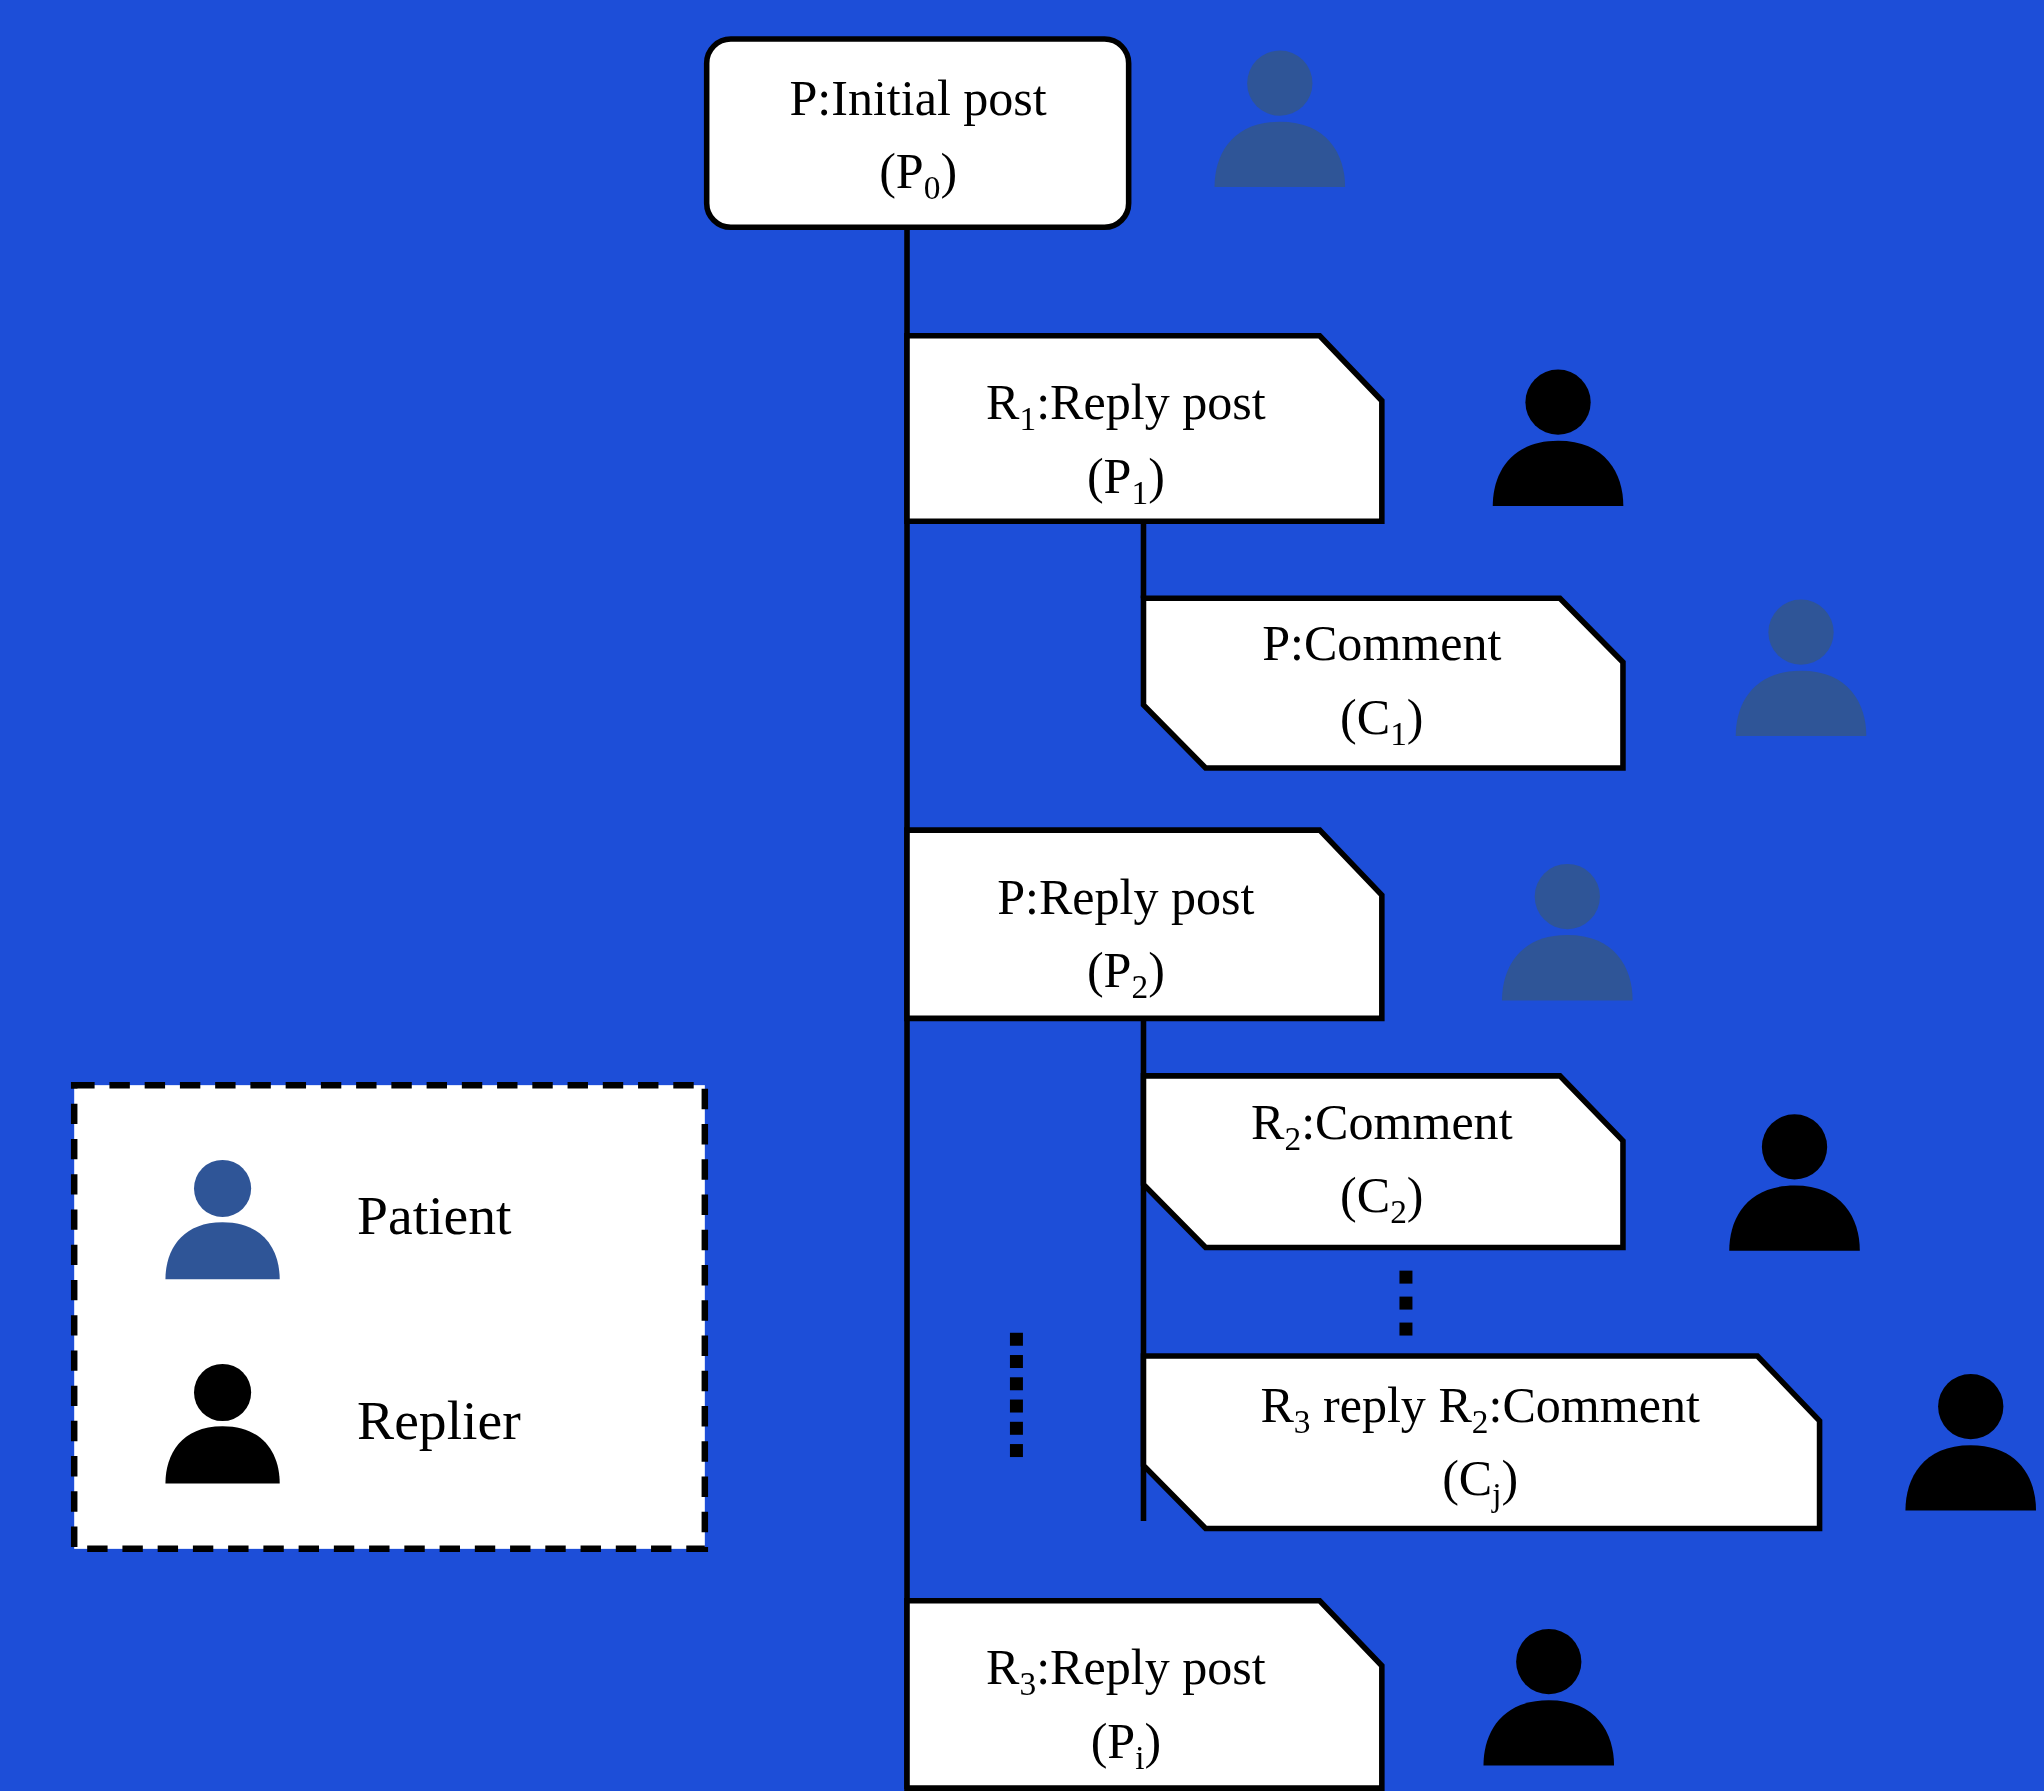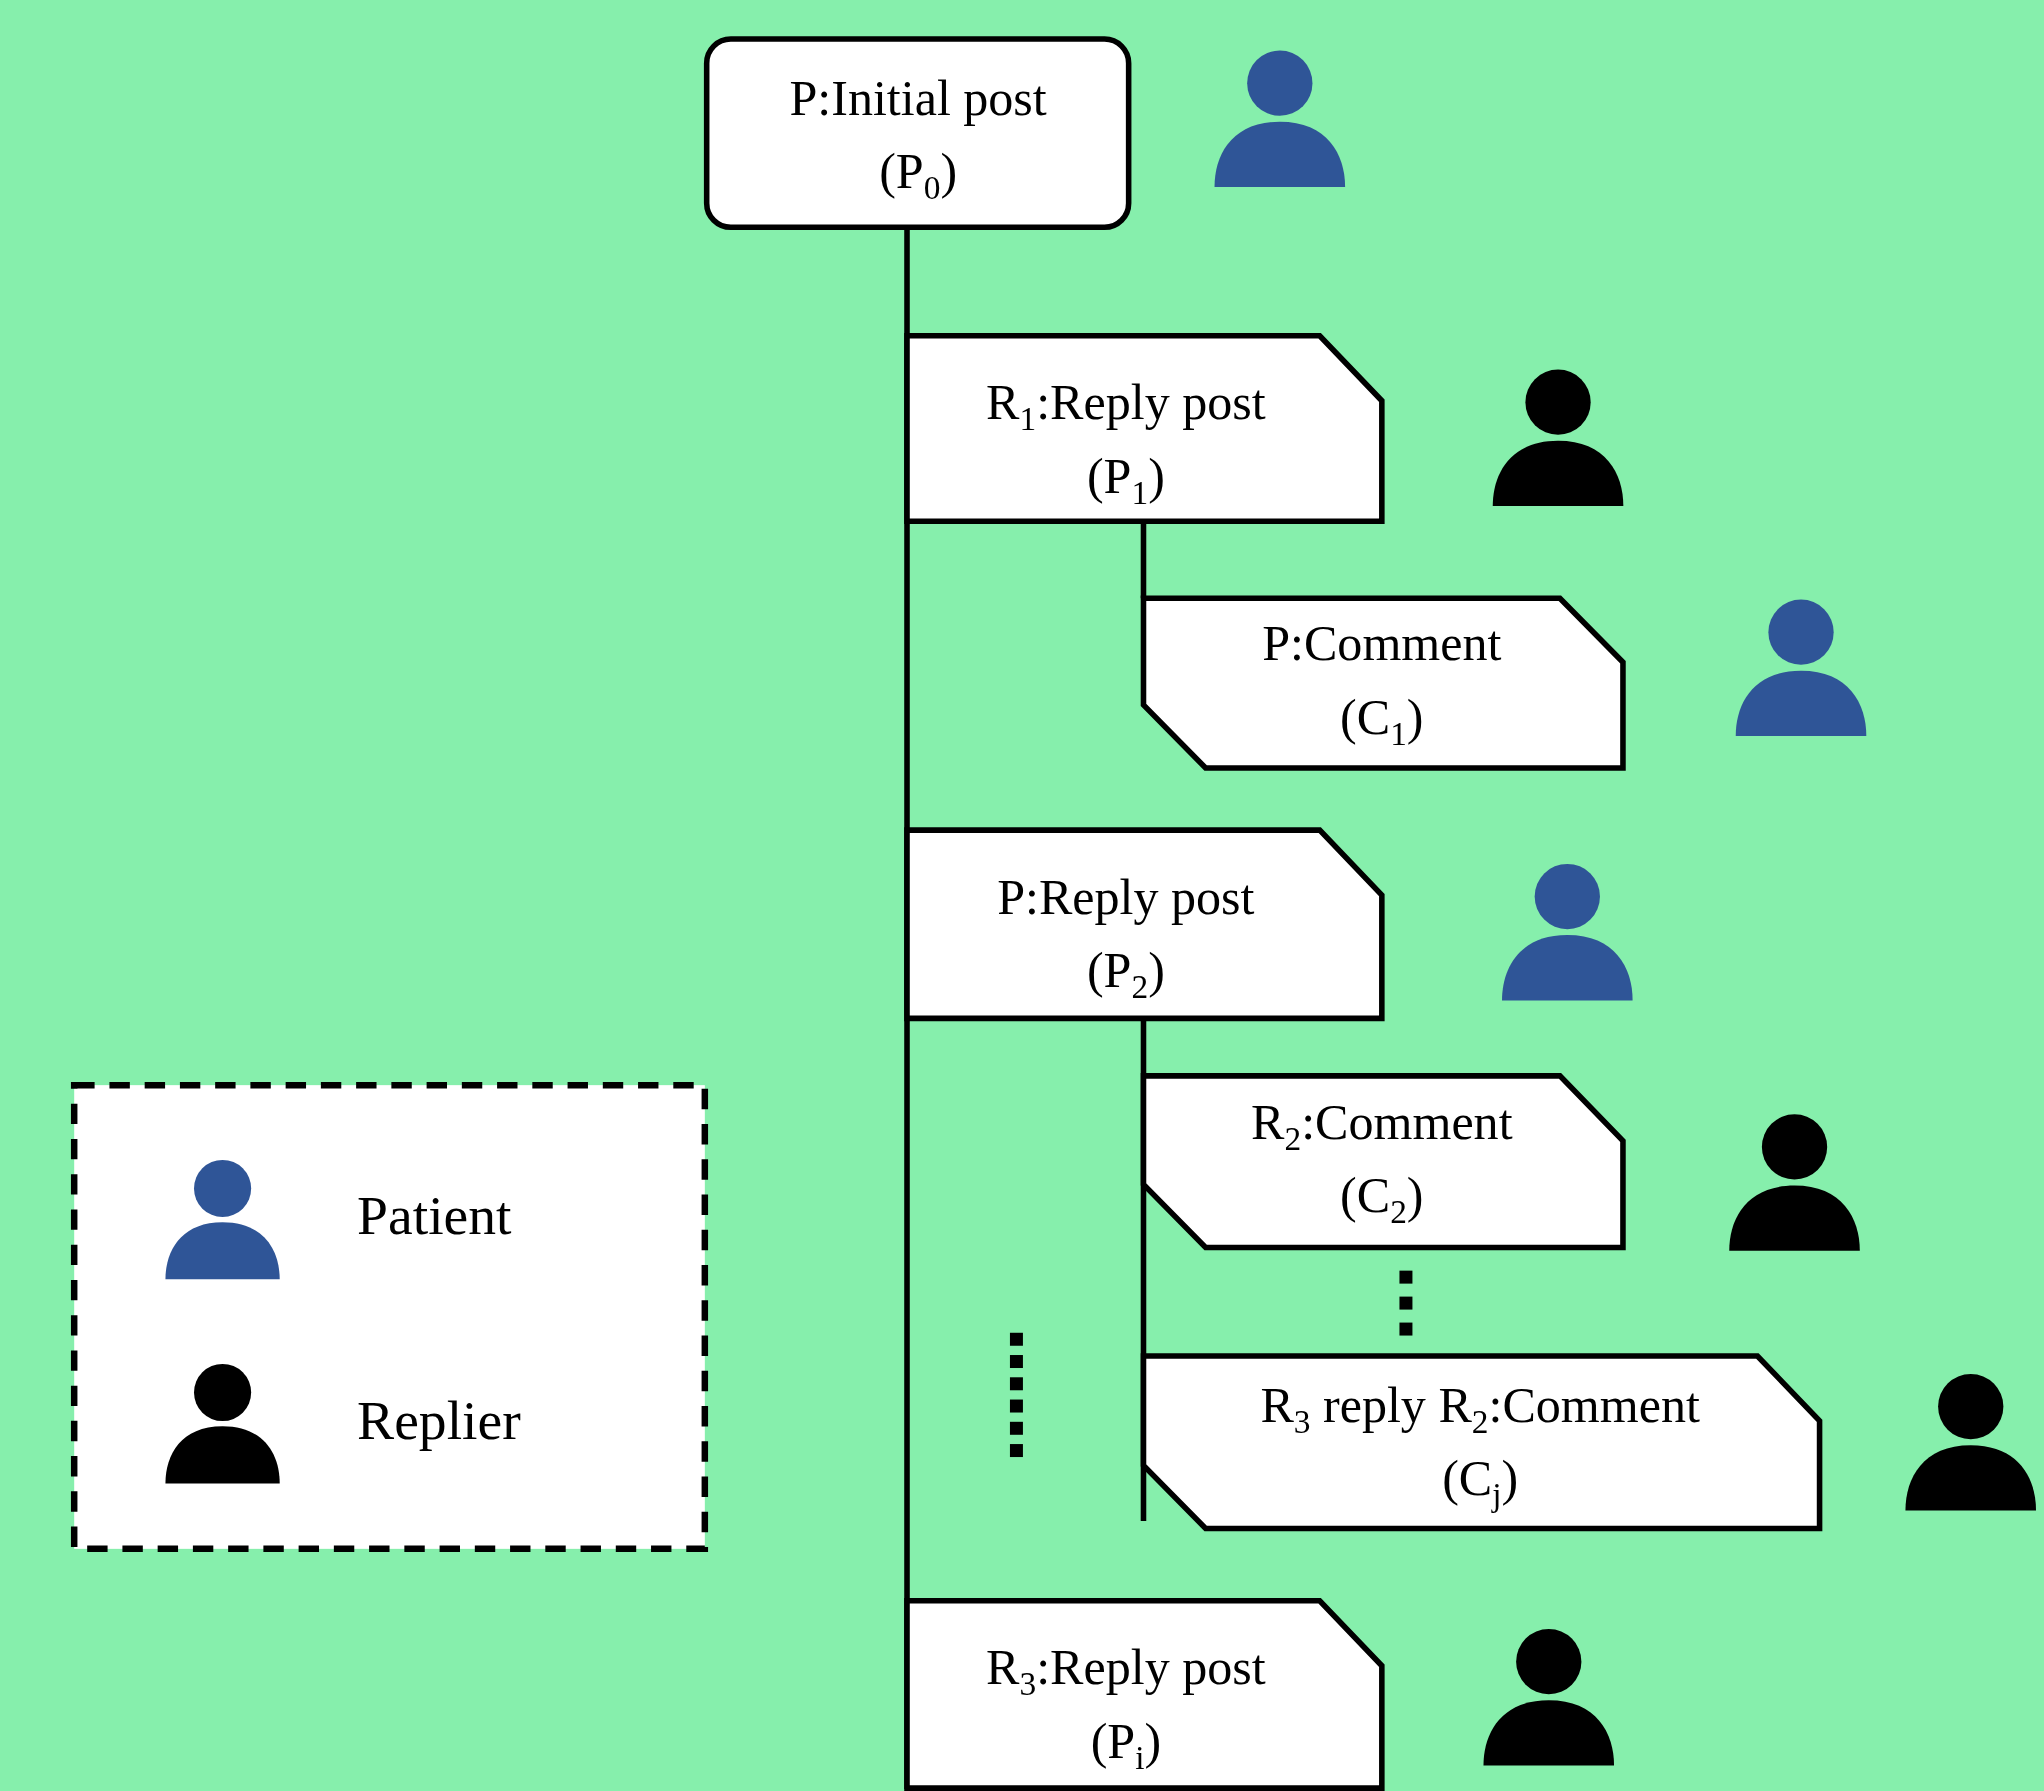--- a/index.html
+++ b/index.html
@@ -10,21 +10,21 @@
   body {
     width: 2044px;
     height: 1791px;
     font-family: "Liberation Serif", "DejaVu Serif", serif;
     overflow: hidden;
   }
   #diagram-root {
     position: relative;
     width: 2044px;
     height: 1791px;
-    background: #86efac;
+    background: #1d4ed8;
   }
   svg.stage {
     position: absolute;
     inset: 0;
     width: 2044px;
     height: 1791px;
     display: block;
   }
   .node-shape {
     fill: #ffffff;

